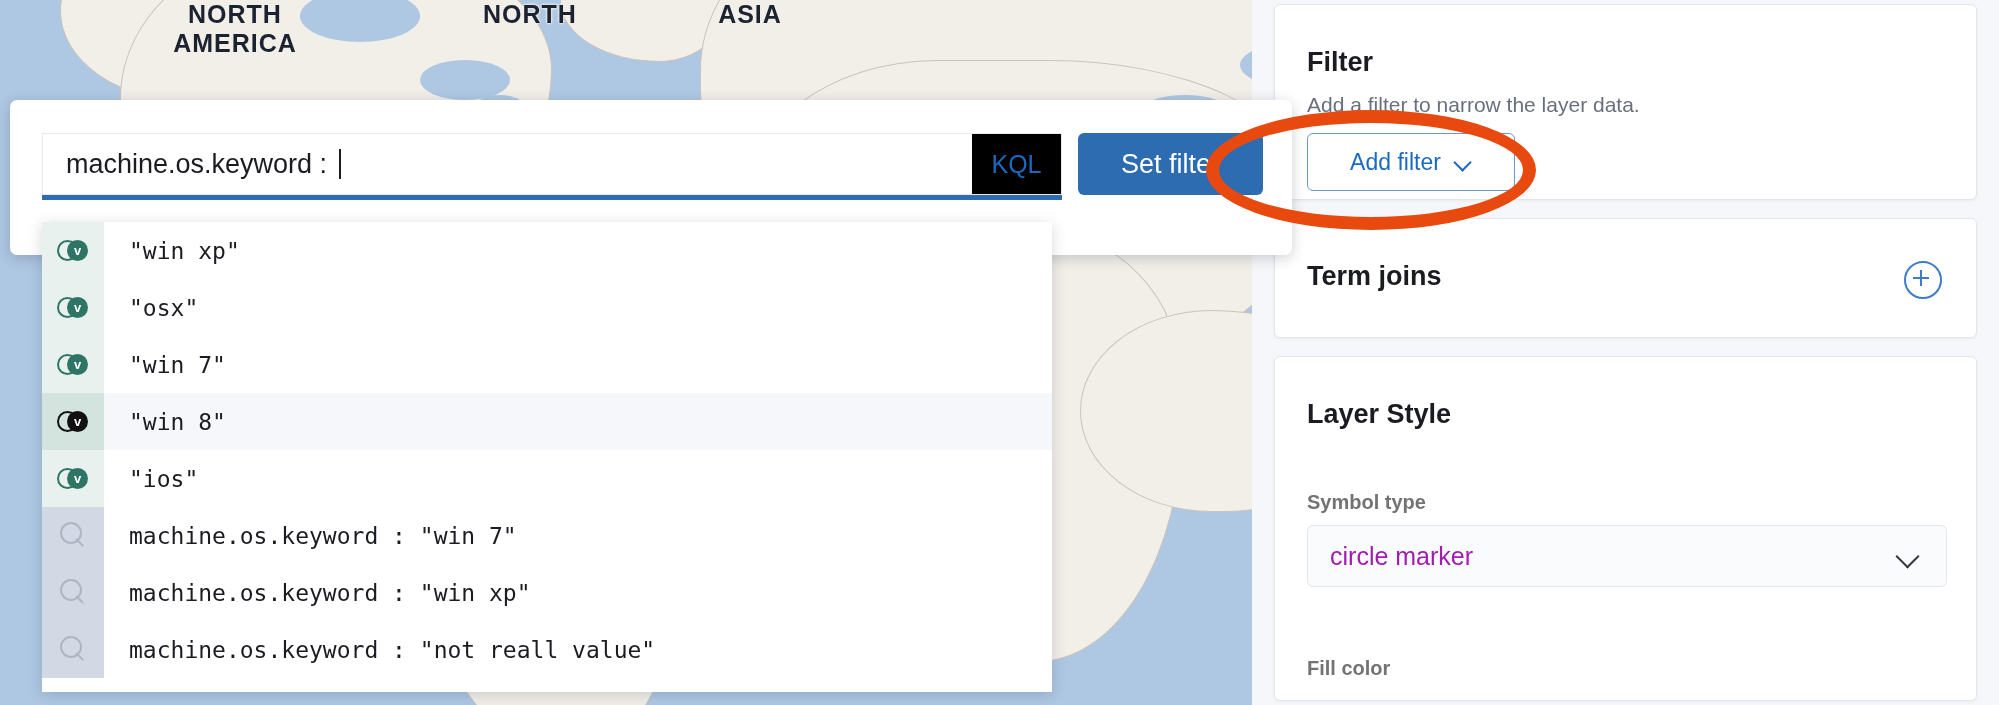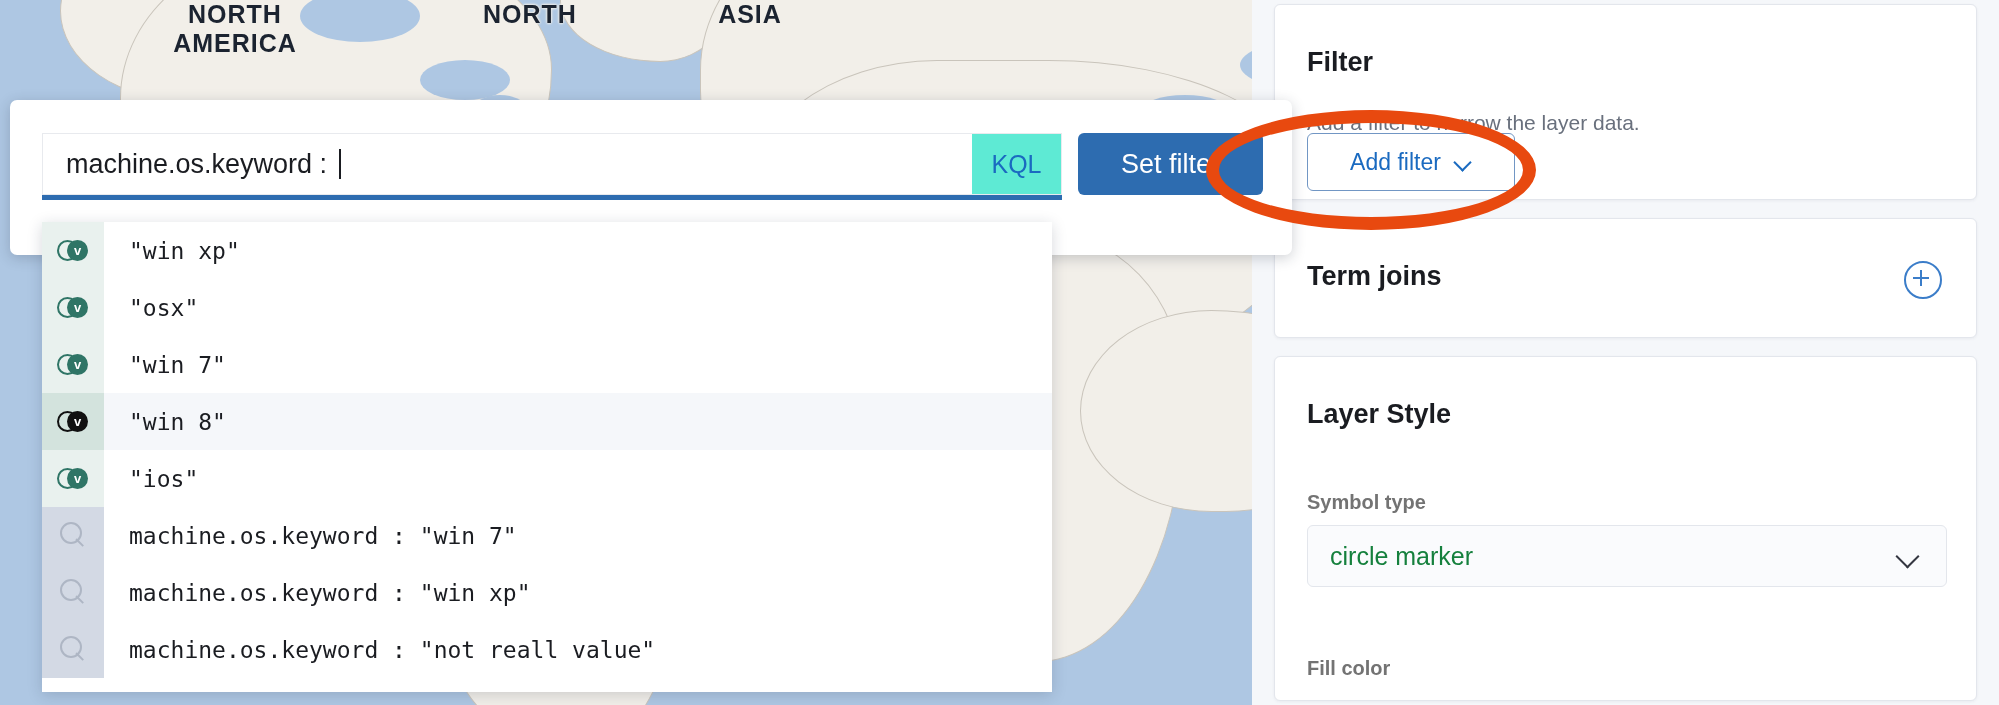--- a/index.html
+++ b/index.html
@@ -86,21 +86,21 @@
   .field-label{
     position:absolute;left:32px;font-size:20px;font-weight:bold;color:#737373;
   }
   .select-box{
     position:absolute;left:32px;width:640px;height:62px;
     background:#fafbfd;border:1px solid #e3e6ec;border-radius:6px;
     display:flex;align-items:center;
     box-sizing:border-box;cursor:pointer;
   }
   .select-value{
-    font-size:25px;color:#15803d;margin-left:22px;flex:1;
+    font-size:25px;color:#a21caf;margin-left:22px;flex:1;
   }
   .select-chev{
     width:24px;height:24px;margin-right:26px;position:relative;color:#343741;
   }
   .select-chev:before{
     content:"";position:absolute;left:3px;top:4px;width:15px;height:15px;
     border-right:2.6px solid currentColor;border-bottom:2.6px solid currentColor;
     transform:rotate(45deg);
   }
 
@@ -121,21 +121,21 @@
   #query-text{
     font-size:27px;color:#1a1c21;margin-left:23px;
     font-family:"Liberation Sans", sans-serif;white-space:pre;
   }
   #caret{
     display:inline-block;width:2px;height:30px;background:#1a1c21;
     vertical-align:-6px;margin-left:4px;
   }
   #kql-badge{
     position:absolute;right:0;top:0;width:90px;height:62px;
-    background:#5eead4;border:1px solid #e8eaee;border-left:none;
+    background:#000000;border:1px solid #e8eaee;border-left:none;
     box-sizing:border-box;
     display:flex;align-items:center;justify-content:center;
     color:#1a6ac0;font-size:25px;cursor:pointer;
   }
   #query-underline{
     position:absolute;left:32px;top:95px;width:1020px;height:5px;background:#2d6cb0;
   }
   #btn-set-filter{
     position:absolute;left:1068px;top:33px;width:185px;height:62px;
     background:#2d6cb0;border-radius:6px;color:#ffffff;
@@ -229,21 +229,21 @@
   <div class="continent-label" style="left:120px;top:0px;width:230px;font-size:25px;">NORTH
 AMERICA</div>
   <div class="continent-label" style="left:440px;top:0px;width:180px;font-size:25px;">NORTH</div>
   <div class="continent-label" style="left:680px;top:0px;width:140px;font-size:25px;">ASIA</div>
 </div>
 
 <div id="right-panel">
 
   <div class="panel-card" id="card-filter">
     <div class="card-title" style="top:42px;">Filter</div>
-    <div class="card-desc" style="top:106px;">Add a filter to narrow the layer data.</div>
+    <div class="card-desc" style="top:88px;">Add a filter to narrow the layer data.</div>
     <div class="btn-add-filter">
       <span>Add filter</span>
       <span class="chev"></span>
     </div>
   </div>
 
   <div class="panel-card" id="card-termjoins">
     <div class="card-title" style="top:42px;">Term joins</div>
     <div class="plus-circle" style="top:42px;"></div>
   </div>

